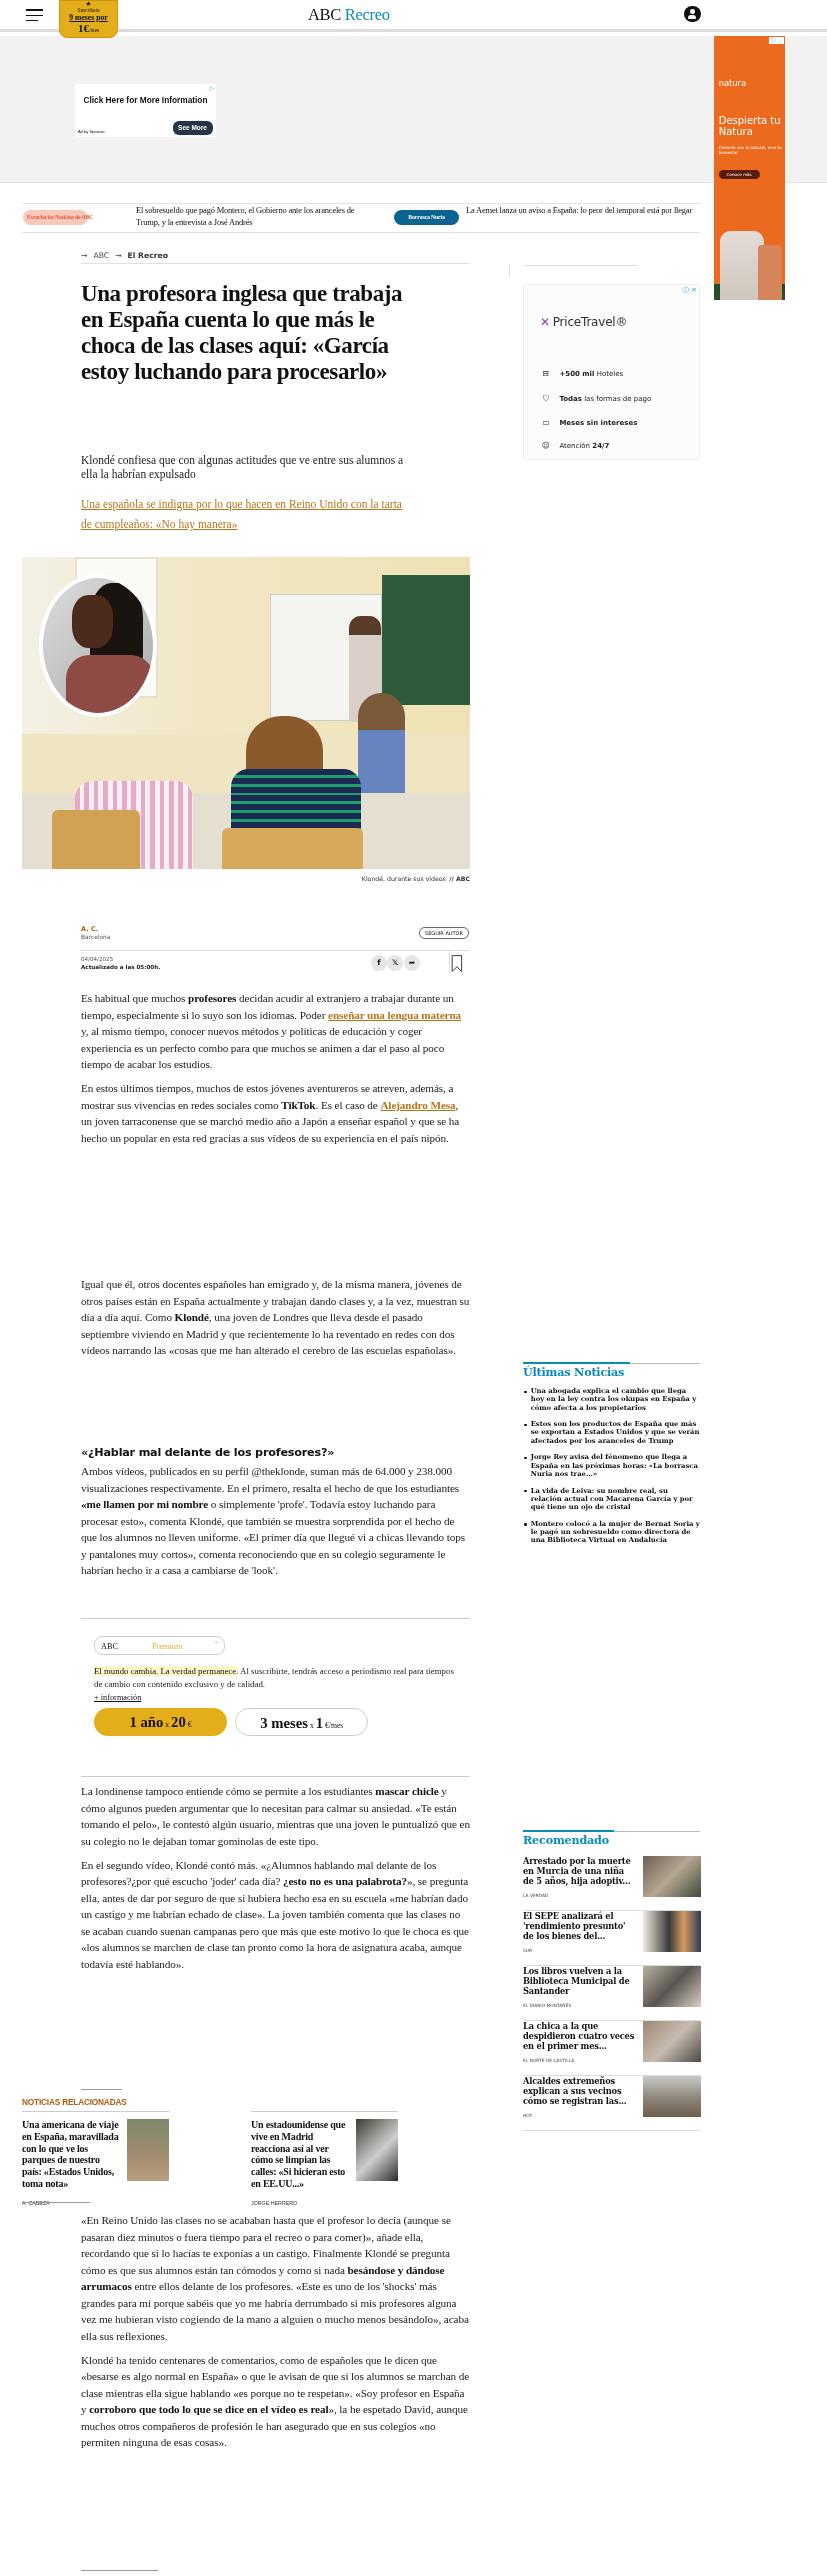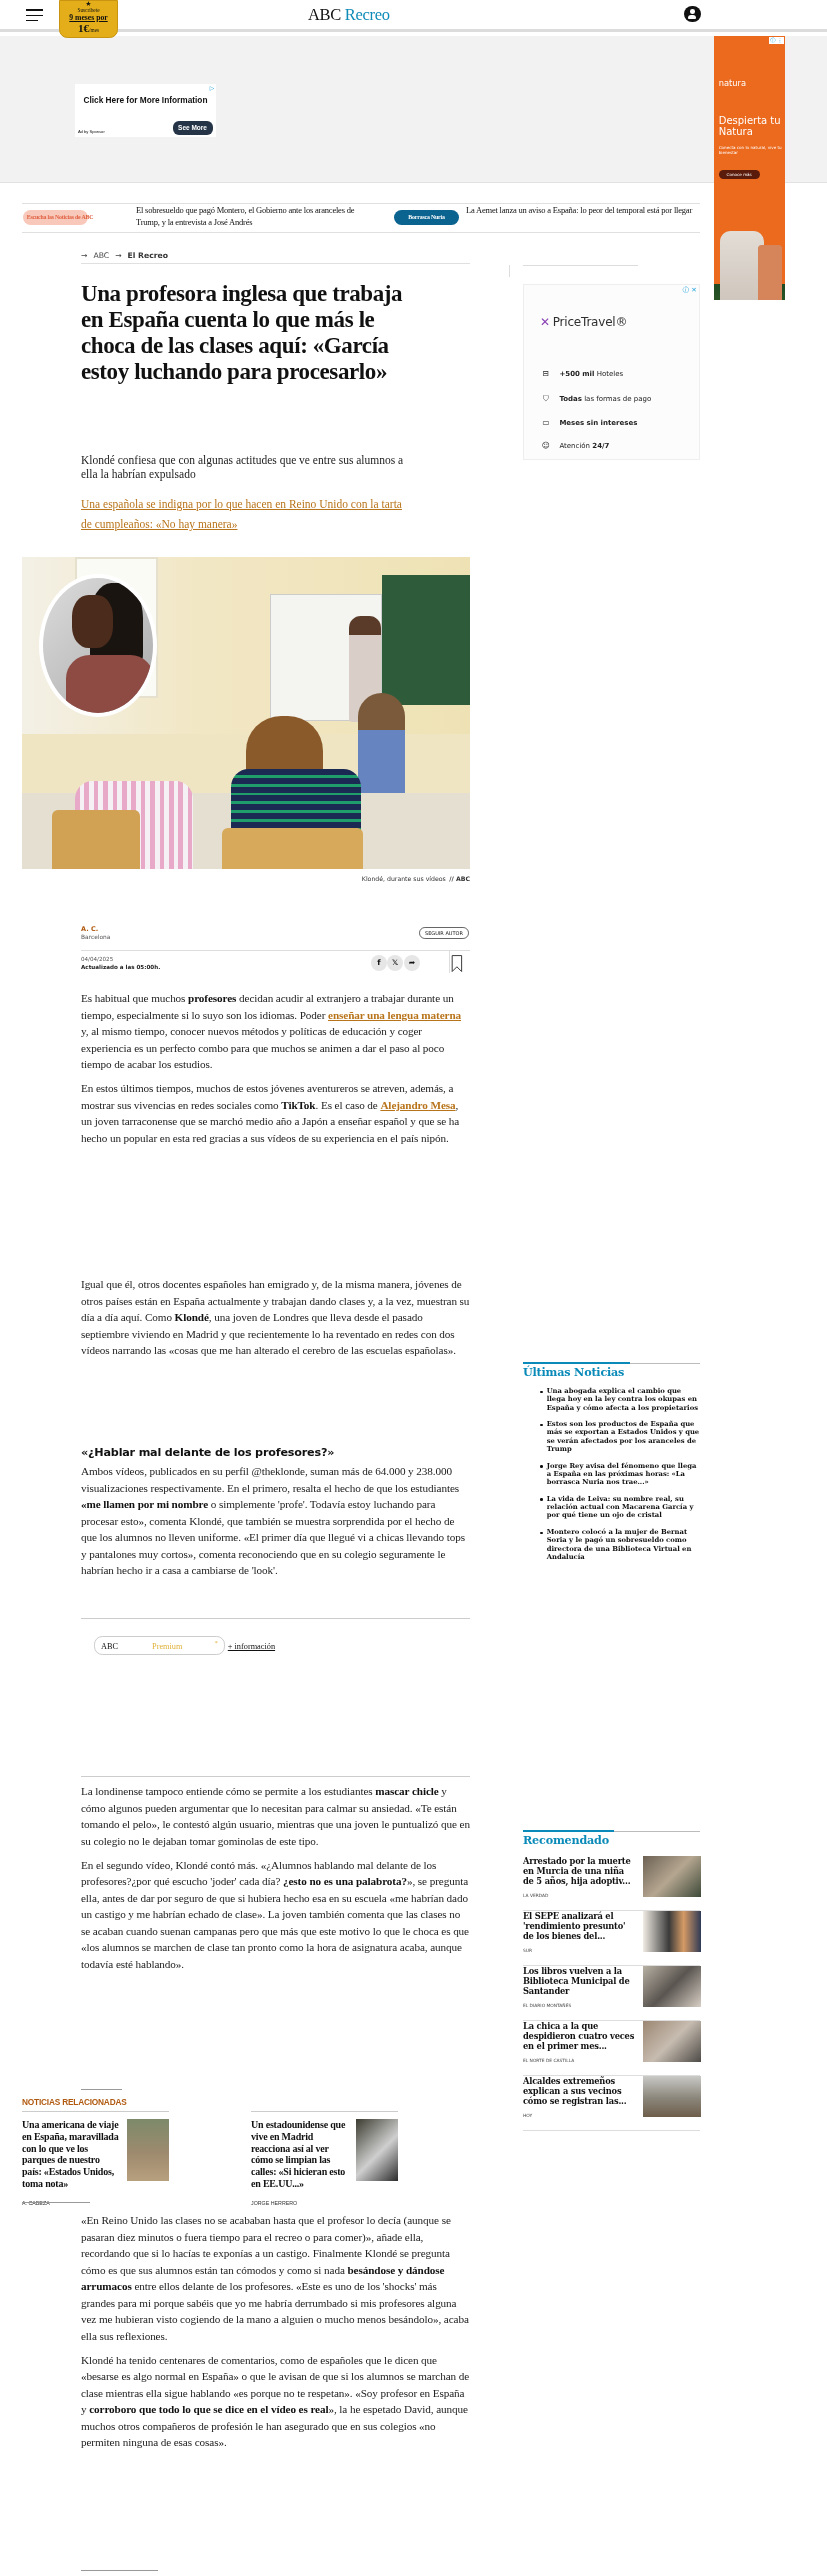--- a/index.html
+++ b/index.html
@@ -138,21 +138,21 @@
   .pt-ad { position: absolute; left: 523px; top: 284px; width: 177px; height: 176px; background: #fcfcfc; border: 0.6px solid #eee; font-family: "DejaVu Sans", sans-serif; }
   .pt-ad .ic { position: absolute; right: 2.4px; top: 1.2px; color: #1aa0d8; font-size: 6.5px; }
   .pt-ad .brand { position: absolute; left: 16px; top: 29.5px; font-size: 12px; color: #2f2f2f; letter-spacing: -0.2px; }
   .pt-ad .brand .x { color: #8a3fb3; margin-right: 2.9px; font-weight: bold; }
   .pt-ad .row { position: absolute; left: 16.5px; font-size: 7px; color: #222; display: flex; align-items: center; gap: 8.3px; }
   .pt-ad .row .i { width: 10.6px; text-align: center; font-size: 7.7px; }
   .sb-title { position: absolute; left: 523px; font-family: "DejaVu Serif", serif; font-weight: bold; color: #0a8ab8; font-size: 11.2px; letter-spacing: -0.2px; }
   .sb-bar { position: absolute; left: 523px; height: 2.4px; background: #0a8ab8; }
   .sb-bar2 { position: absolute; left: 523px; width: 177px; height: 0.6px; background: #bbb; }
   .latest { position: absolute; left: 523px; top: 1387px; width: 177px; list-style: none; font-family: "DejaVu Serif", serif; font-weight: bold; font-size: 6.8px; line-height: 8.3px; }
-  .latest li { position: relative; padding-left: 7.7px; margin-bottom: 8.3px; cursor: pointer; margin-left: 16px; }
+  .latest li { position: relative; padding-left: 7.7px; margin-bottom: 8.3px; cursor: pointer; }
   .latest li::before { content: ""; position: absolute; left: 1.2px; top: 3.5px; width: 2.4px; height: 2.4px; border-radius: 50%; background: #111; }
   .rec { position: absolute; left: 523px; width: 177px; height: 55px; border-bottom: 0.6px solid #ddd; }
   .rec .t { position: absolute; left: 0; top: 0; width: 112px; font-family: "DejaVu Serif", serif; font-weight: bold; font-size: 8.3px; line-height: 10px; letter-spacing: -0.2px; cursor: pointer; }
   .rec .src { position: absolute; left: 0; top: 37px; font-family: "DejaVu Sans", sans-serif; font-size: 4.4px; color: #444; }
   .rec .img { position: absolute; left: 120px; top: 0; width: 58px; height: 41px; }
 </style>
 </head>
 <body>
 
 <div class="topbar">
@@ -263,21 +263,26 @@
   <p><span>Igual que él, otros docentes españoles han emigrado y, de la misma manera, jóvenes de otros países están en España actualmente y trabajan dando clases y, a la vez, muestran su día a día aquí. Como </span><b>Klondé</b><span>, una joven de Londres que lleva desde el pasado septiembre viviendo en Madrid y que recientemente lo ha reventado en redes con dos vídeos narrando las «cosas que me han alterado el cerebro de las escuelas españolas».</span></p>
 </div>
 <h2 class="h2">«¿Hablar mal delante de los profesores?»</h2>
 <div class="body-text" style="top:1463px">
   <p><span>Ambos vídeos, publicados en su perfil @theklonde, suman más de 64.000 y 238.000 visualizaciones respectivamente. En el primero, resalta el hecho de que los estudiantes </span><b>«me llamen por mi nombre</b><span> o simplemente 'profe'. Todavía estoy luchando para procesar esto», comenta Klondé, que también se muestra sorprendida por el hecho de que los alumnos no lleven uniforme. «El primer día que llegué vi a chicas llevando tops y pantalones muy cortos», comenta reconociendo que en su colegio seguramente le habrían hecho ir a casa a cambiarse de 'look'.</span></p>
 </div>
 <div class="sep" style="left:81px;top:1618px;width:389px"></div>
 
 <div class="premium">
   <span class="prem-badge"><span>ABC</span> <span class="p">Premium</span><sup class="p">*</sup></span>
+  <div class="prem-text"><mark>El mundo cambia. La verdad permanece.</mark><span> Al suscribirte, tendrás acceso a periodismo real para tiempos de cambio con contenido exclusivo y de calidad.</span></div>
   <a class="prem-more">+ información</a>
+  <div class="prem-btns">
+    <div class="pbtn y"><span class="big">1 año</span><span class="sm"> x </span><span class="big">20</span><span class="sm"> €</span></div>
+    <div class="pbtn w"><span class="big">3 meses</span><span class="sm"> x </span><span class="big">1</span><span class="sm"> €/mes</span></div>
+  </div>
 </div>
 <div class="sep" style="left:81px;top:1776px;width:389px"></div>
 
 <div class="body-text" style="top:1783px">
   <p><span>La londinense tampoco entiende cómo se permite a los estudiantes </span><b>mascar chicle</b><span> y cómo algunos pueden argumentar que lo necesitan para calmar su ansiedad. «Te están tomando el pelo», le contestó algún usuario, mientras que una joven le puntualizó que en su colegio no le dejaban tomar gominolas de este tipo.</span></p>
   <p><span>En el segundo vídeo, Klondé contó más. «¿Alumnos hablando mal delante de los profesores?¿por qué escucho 'joder' cada día? </span><b>¿esto no es una palabrota?</b><span>», se pregunta ella, antes de dar por seguro de que si hubiera hecho esa en su escuela «me habrían dado un castigo y me habrían echado de clase». La joven también comenta que las clases no se acaban cuando suenan campanas pero que más que este motivo lo que le choca es que «los alumnos se marchen de clase tan pronto como la hora de asignatura acaba, aunque todavía esté hablando».</span></p>
 </div>
 <div class="sep" style="left:81px;top:2089px;width:41px;background:#999"></div>
 
 <div class="related-title">NOTICIAS RELACIONADAS</div>

